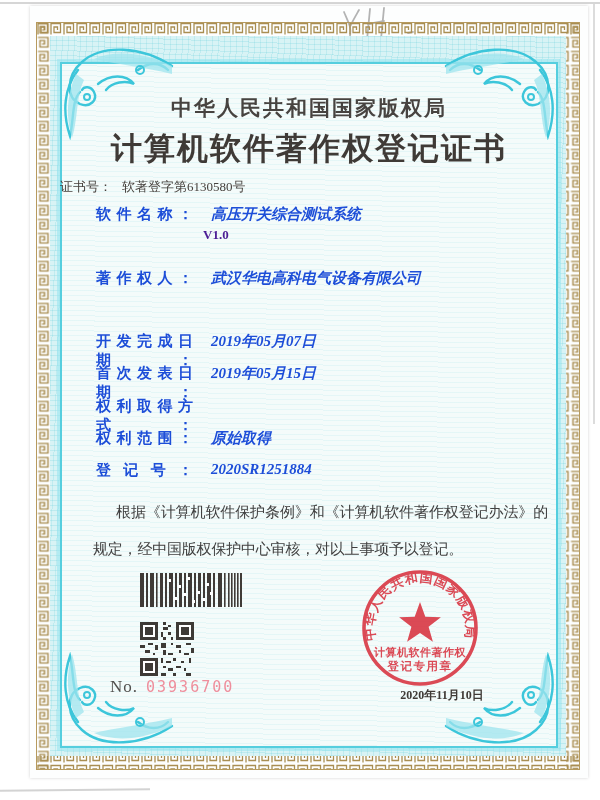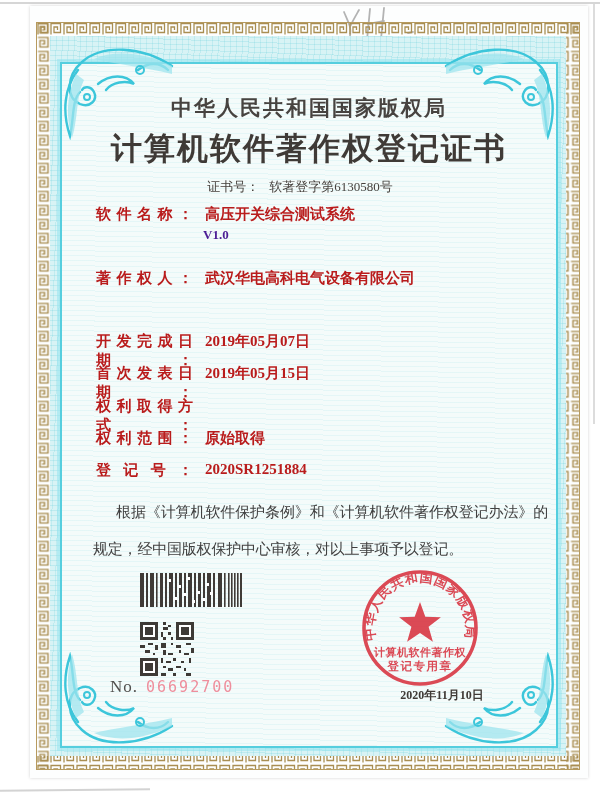--- a/index.html
+++ b/index.html
@@ -39,27 +39,27 @@
   .orn-br{left:414px;top:646px;transform:scale(-1,-1);}
   .title1{
     position:absolute;left:30px;top:88px;width:498px;text-align:center;
     font-size:21px;font-weight:600;letter-spacing:2px;color:#474340;
   }
   .title2{
     position:absolute;left:30px;top:122px;width:498px;text-align:center;
     font-size:31px;font-weight:bold;letter-spacing:2px;color:#3f3a36;
   }
   .certline{
-    position:absolute;left:30px;top:172px;width:480px;text-align:center;
+    position:absolute;left:30px;top:172px;width:480px;text-align:left;
     font-size:13px;color:#46413d;
   }
   .certline .lbl{margin-right:10px;}
-  .frow{position:absolute;left:66px;display:flex;font-size:15px;font-weight:600;color:#b91c1c;}
+  .frow{position:absolute;left:66px;display:flex;font-size:15px;font-weight:600;color:#1d4ed8;}
   .flabel{display:inline-block;width:97px;text-align:justify;text-align-last:justify;-moz-text-align-last:justify;}
-  .fvalue{margin-left:12px;white-space:nowrap;}
+  .fvalue{margin-left:18px;white-space:nowrap;font-style:italic;}
   .fvalue2{position:absolute;left:173px;font-size:13px;font-weight:600;color:#4c1d95;}
   .r1{top:199px;} .r1b{top:221px;} .r2{top:263px;} .r3{top:326px;}
   .r4{top:358px;justify-content:space-between;} .r5{top:391px;gap:32px;} .r6{top:423px;} .r7{top:455px;}
   .statement{
     position:absolute;left:63px;top:488px;width:455px;
     font-size:15px;font-weight:500;color:#404040;line-height:37px;
     text-align:justify;text-indent:23px;letter-spacing:-0.2px;
   }
   .barcode{position:absolute;left:110px;top:567px;}
   .qrcode{position:absolute;left:110px;top:616px;}
@@ -286,21 +286,21 @@
       <rect x="11" y="18" width="2" height="1"></rect>
         <rect x="14" y="17" width="2" height="1"></rect>
         <rect x="17" y="18" width="1" height="1"></rect>
       <rect x="8" y="20" width="2" height="1"></rect>
         <rect x="13" y="20" width="1" height="1"></rect>
         <rect x="18" y="20" width="2" height="1"></rect>
     </g>
   </svg>
 
   <div class="serial">
-    <span>No.</span><span class="num">06692700</span>
+    <span>No.</span><span class="num">03936700</span>
   </div>
 
   <svg class="seal" width="124" height="124" viewBox="0 0 124 124">
     <defs>
       <path id="sealArc" d="M 17.6 74 A 46 46 0 1 1 106.4 74" fill="none"></path>
     </defs>
     <circle cx="62" cy="62" r="56" fill="none" stroke="#d8323f" stroke-width="3.6"></circle>
     <polygon points="62,36 67.3,50.7 82.9,51.2 70.6,60.8 74.9,75.8 62,67 49.1,75.8 53.4,60.8 41.1,51.2 56.7,50.7" fill="#d8323f"></polygon>
     <text font-size="13" font-weight="bold" fill="#d8323f">
       <textPath href="#sealArc" startOffset="0" textLength="166" lengthAdjust="spacing">中华人民共和国国家版权局</textPath>

